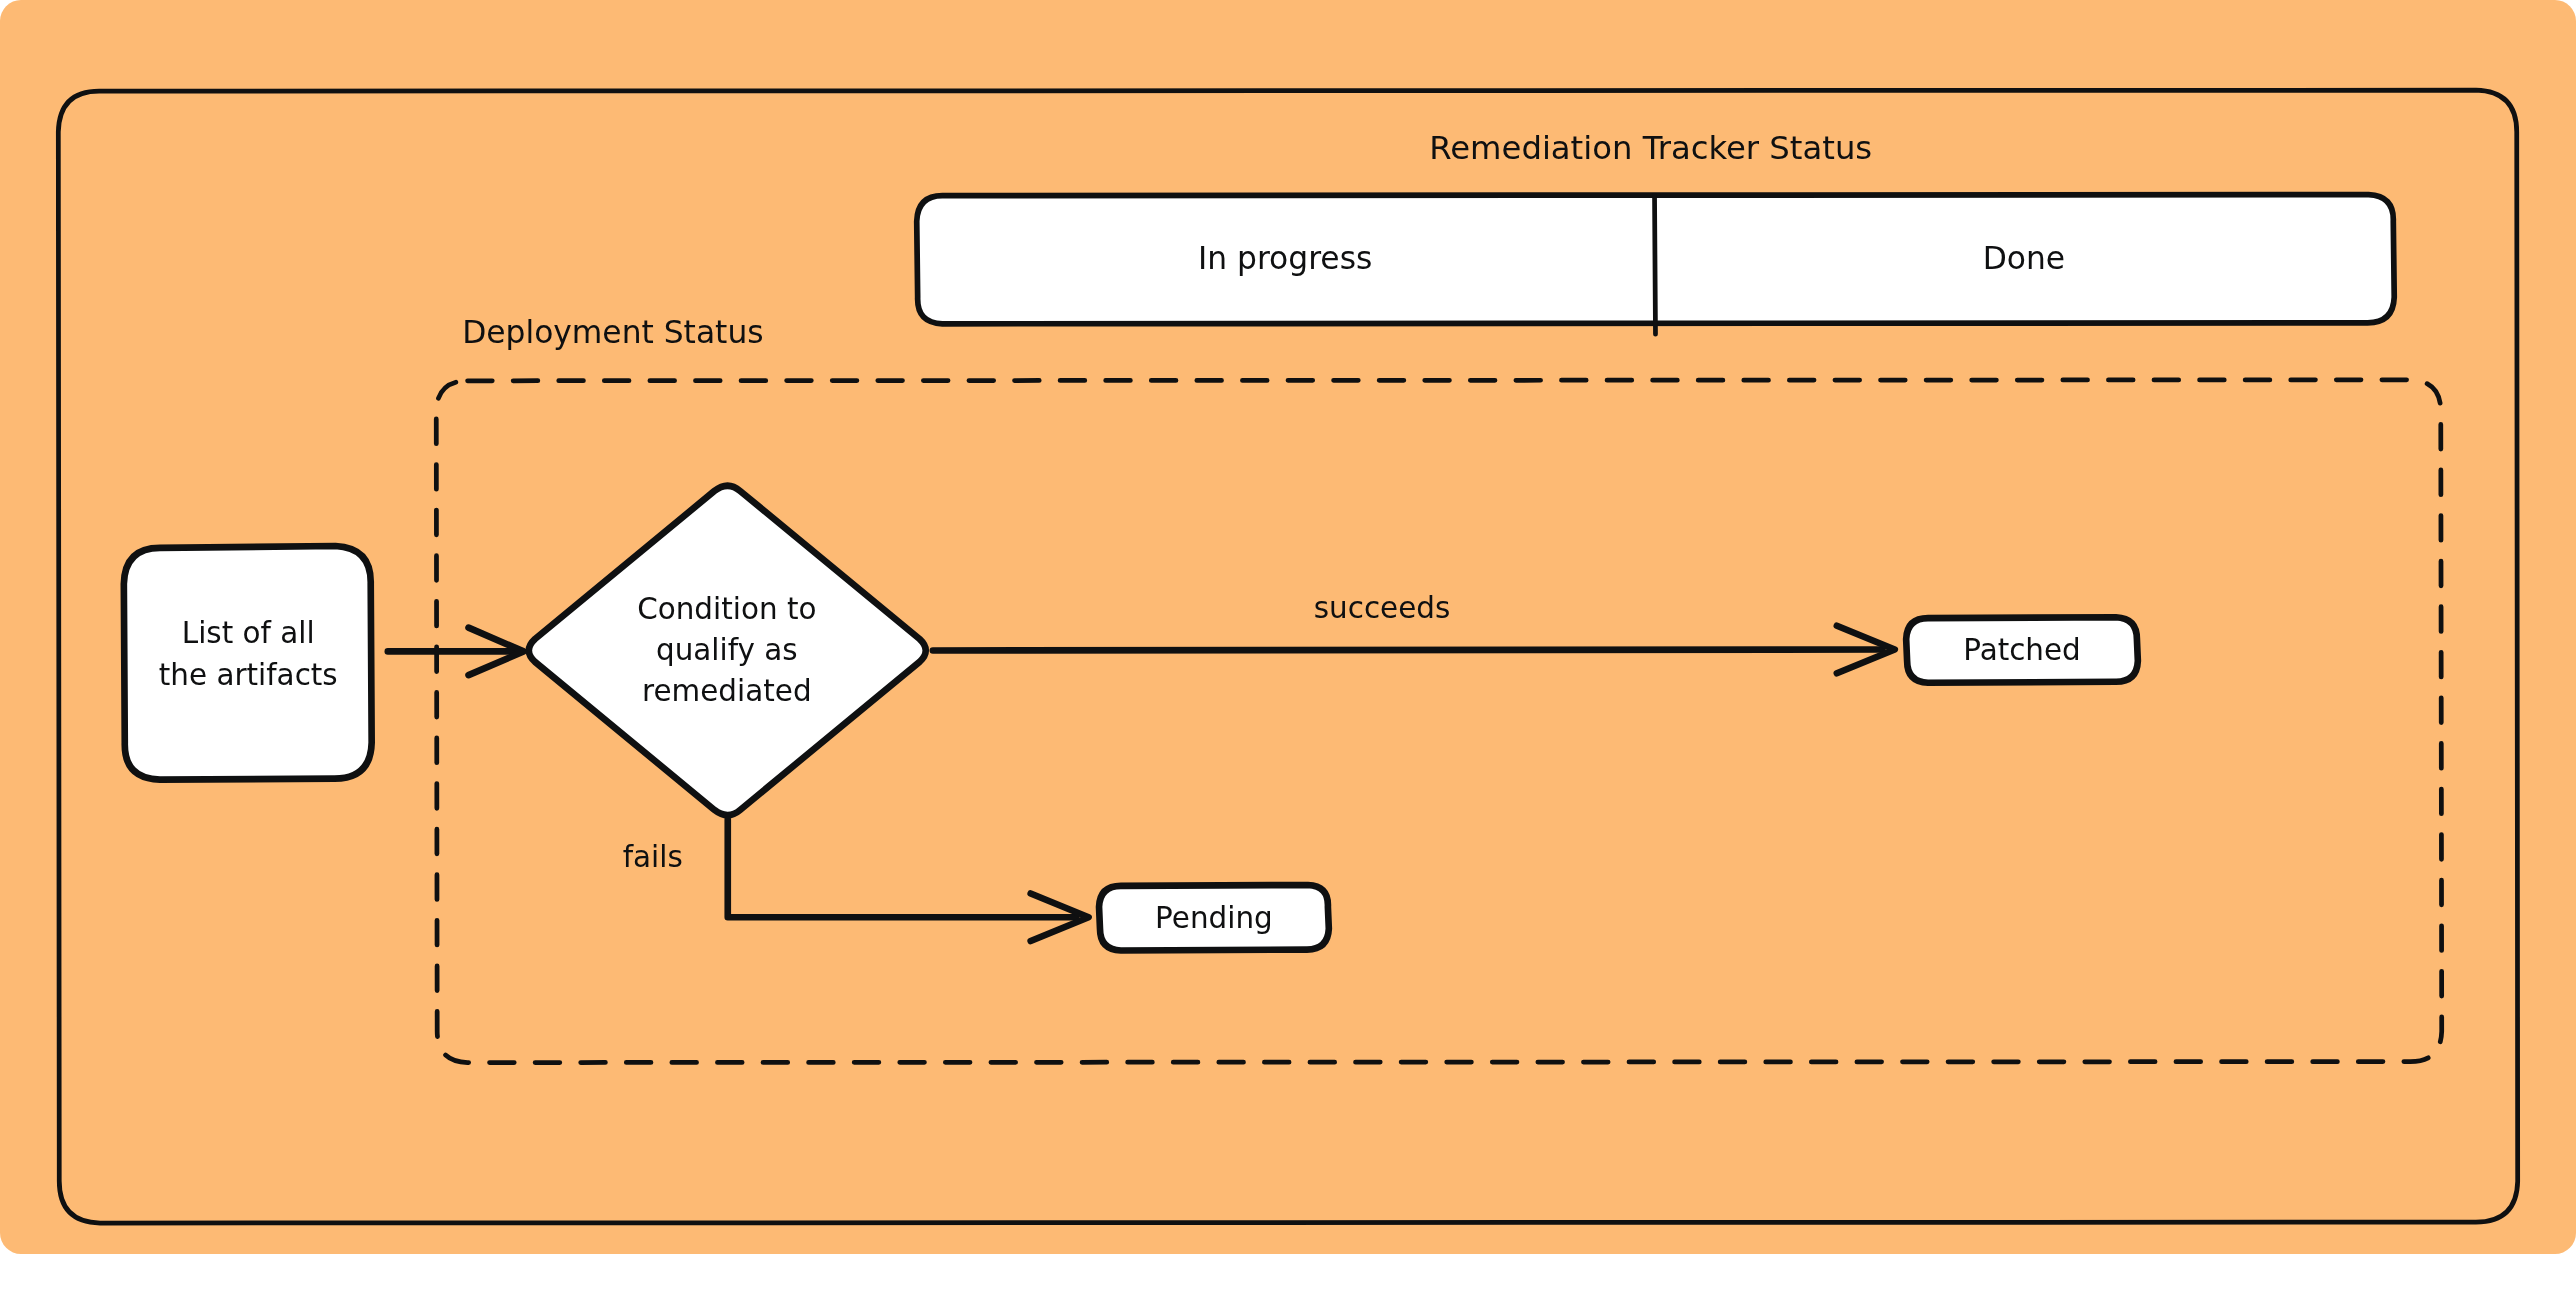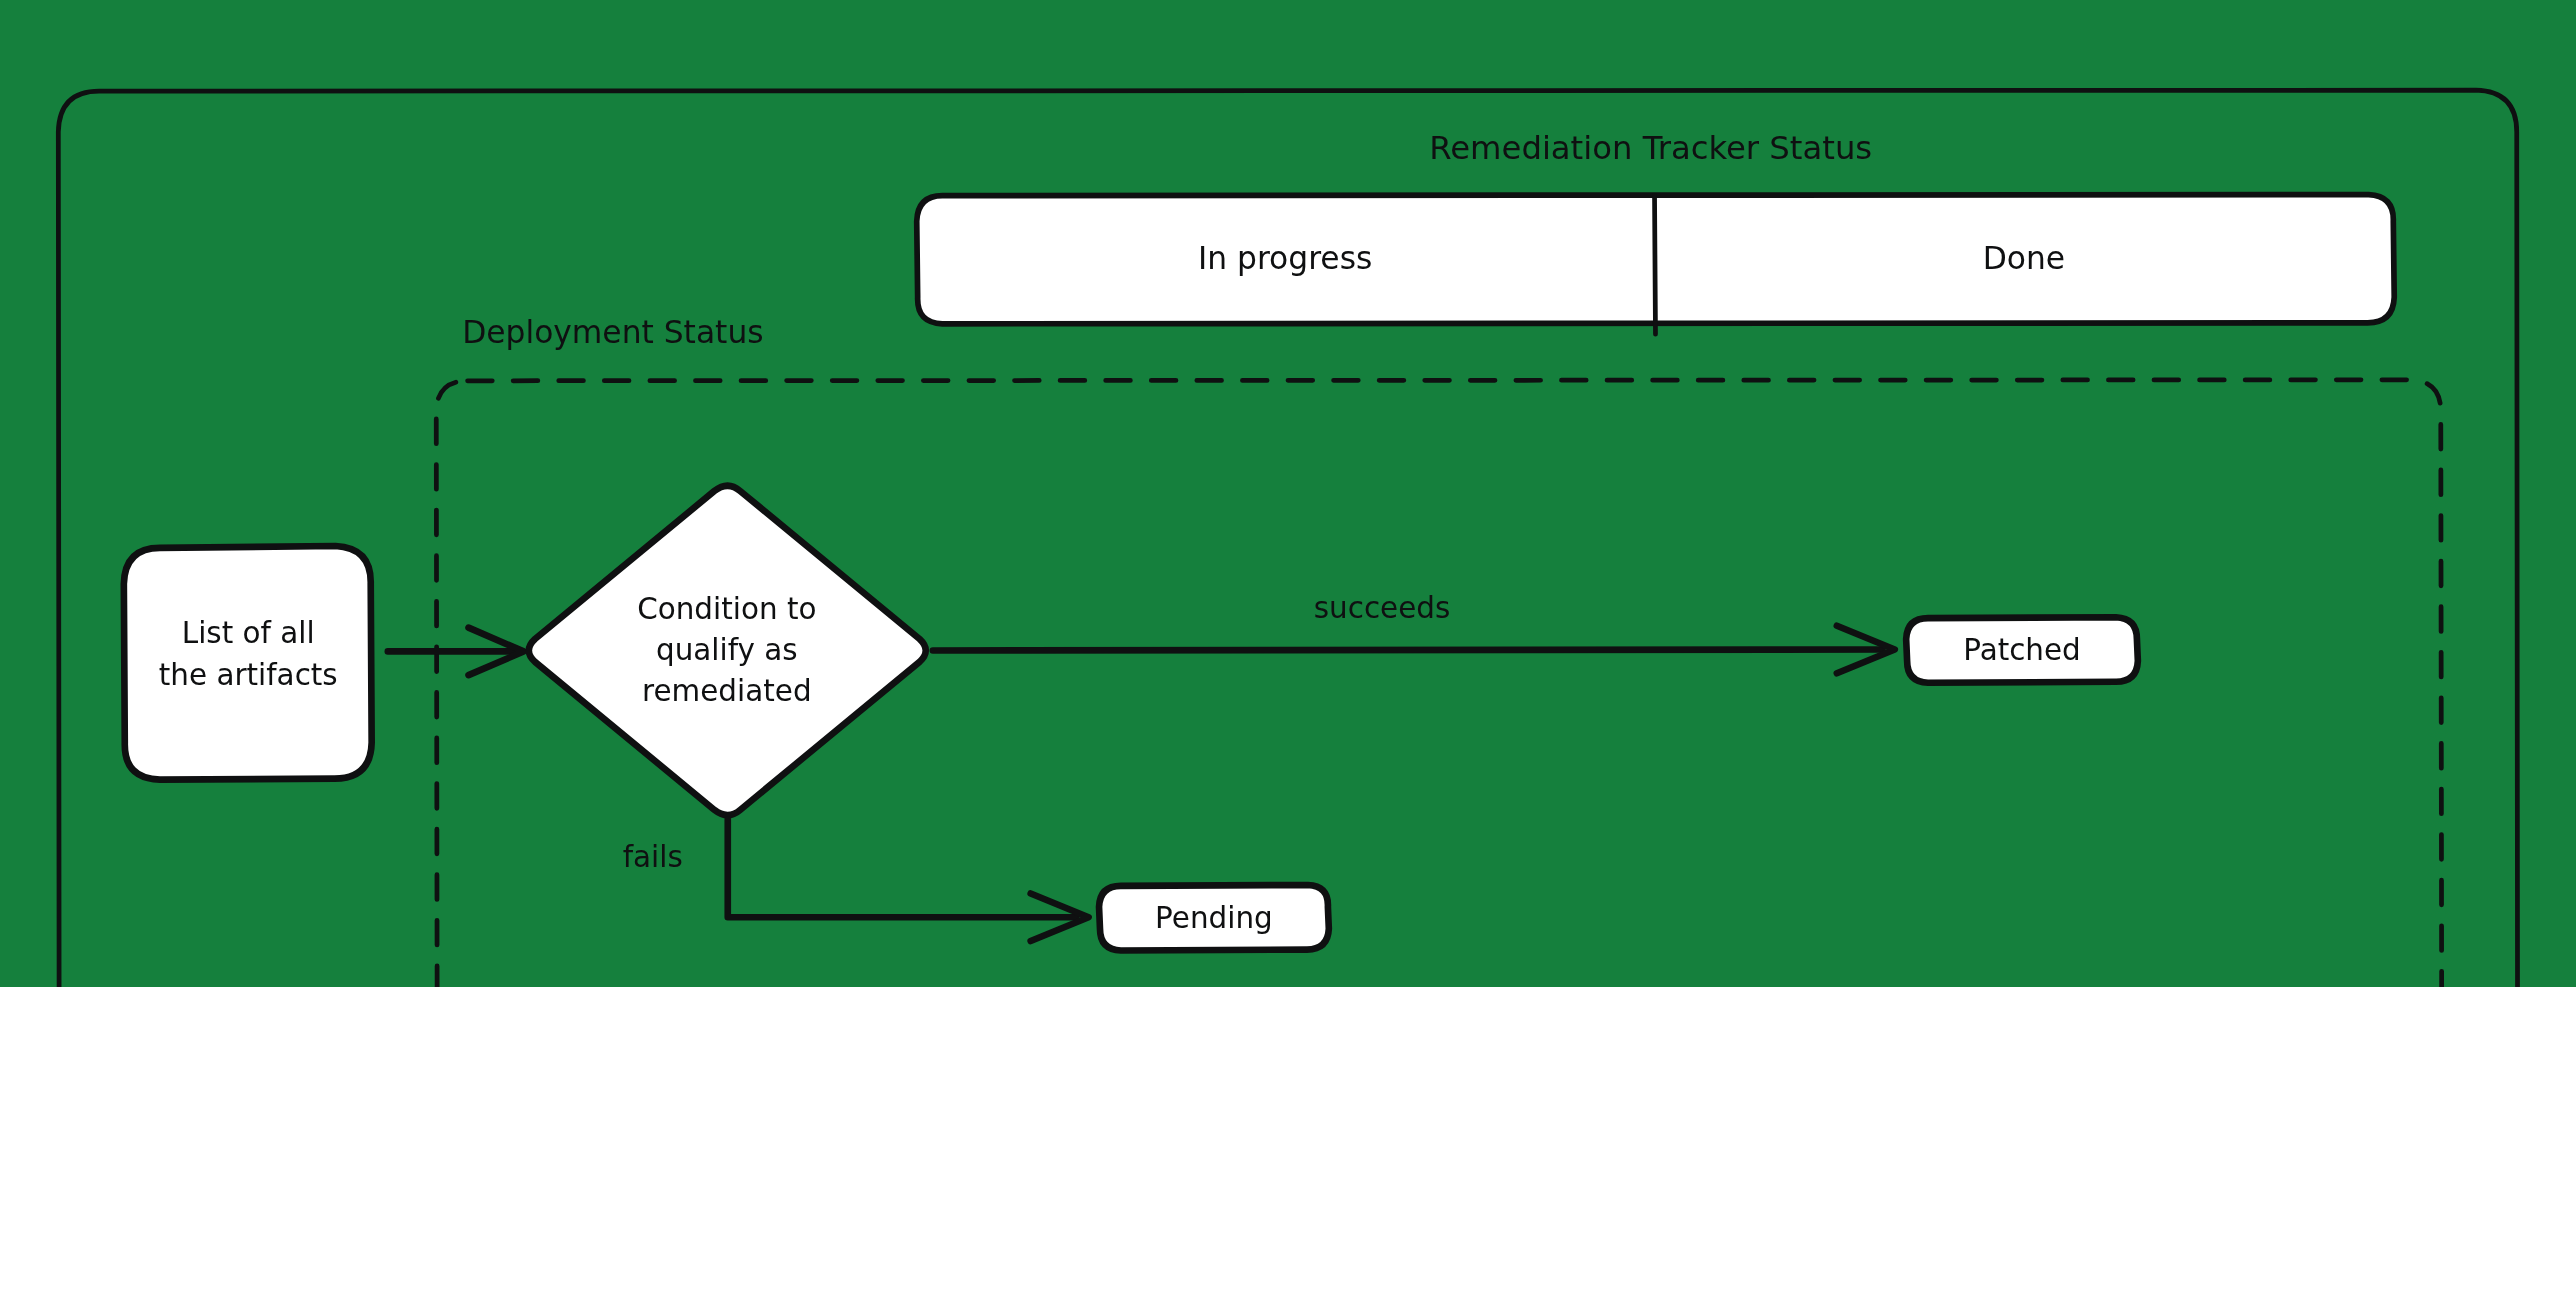--- a/index.html
+++ b/index.html
@@ -6,23 +6,24 @@
     margin: 0;
     padding: 0;
     background: #ffffff;
   }
   body {
     font-family: "DejaVu Sans", sans-serif;
   }
   #canvas-root {
     position: relative;
     width: 2576px;
-    height: 987px;
-    background: #15803d;
+    height: 1254px;
+    background: #fdba74;
     overflow: hidden;
+    border-radius: 21px;
   }
   #diagram-svg {
     position: absolute;
     left: 0;
     top: 0;
     width: 2576px;
     height: 1299px;
   }
   .stroke {
     fill: none;

